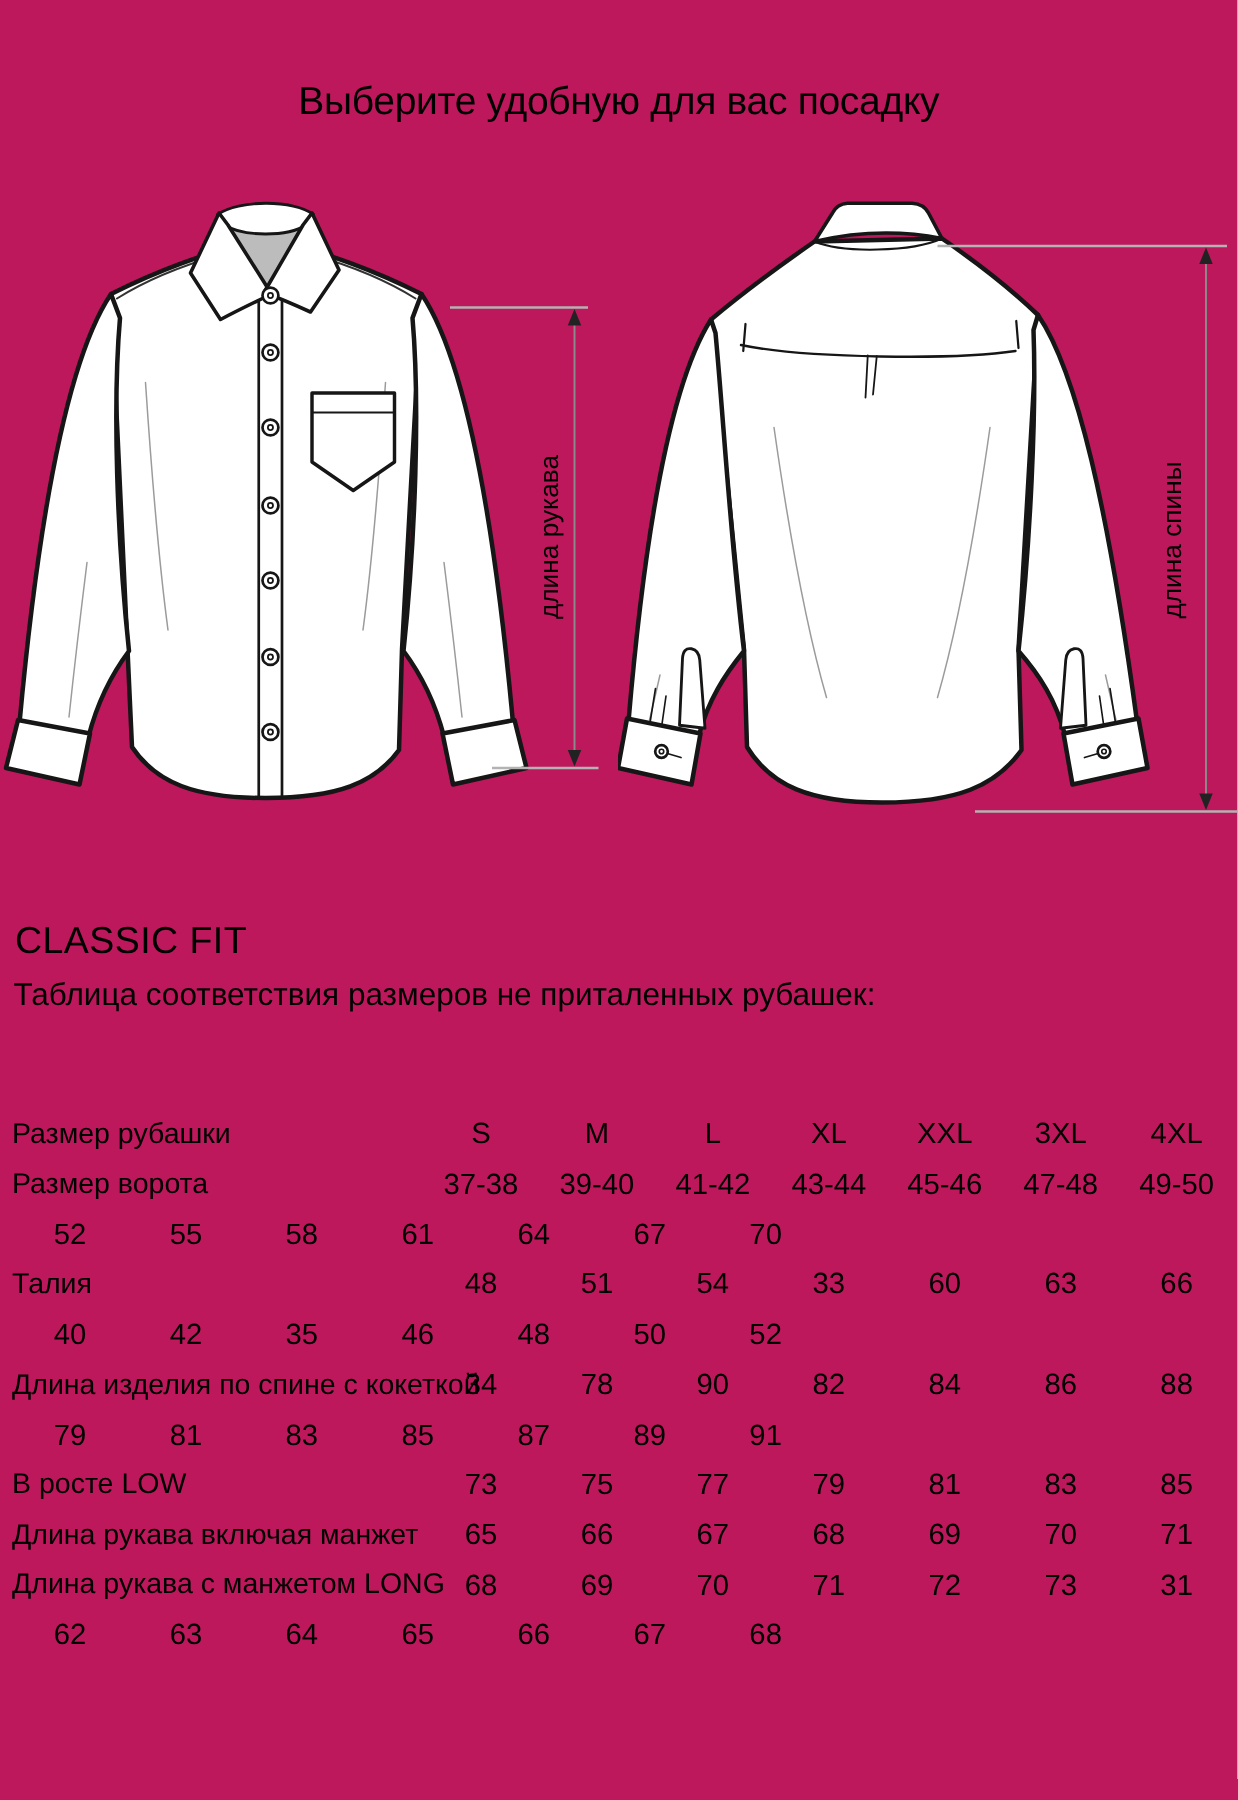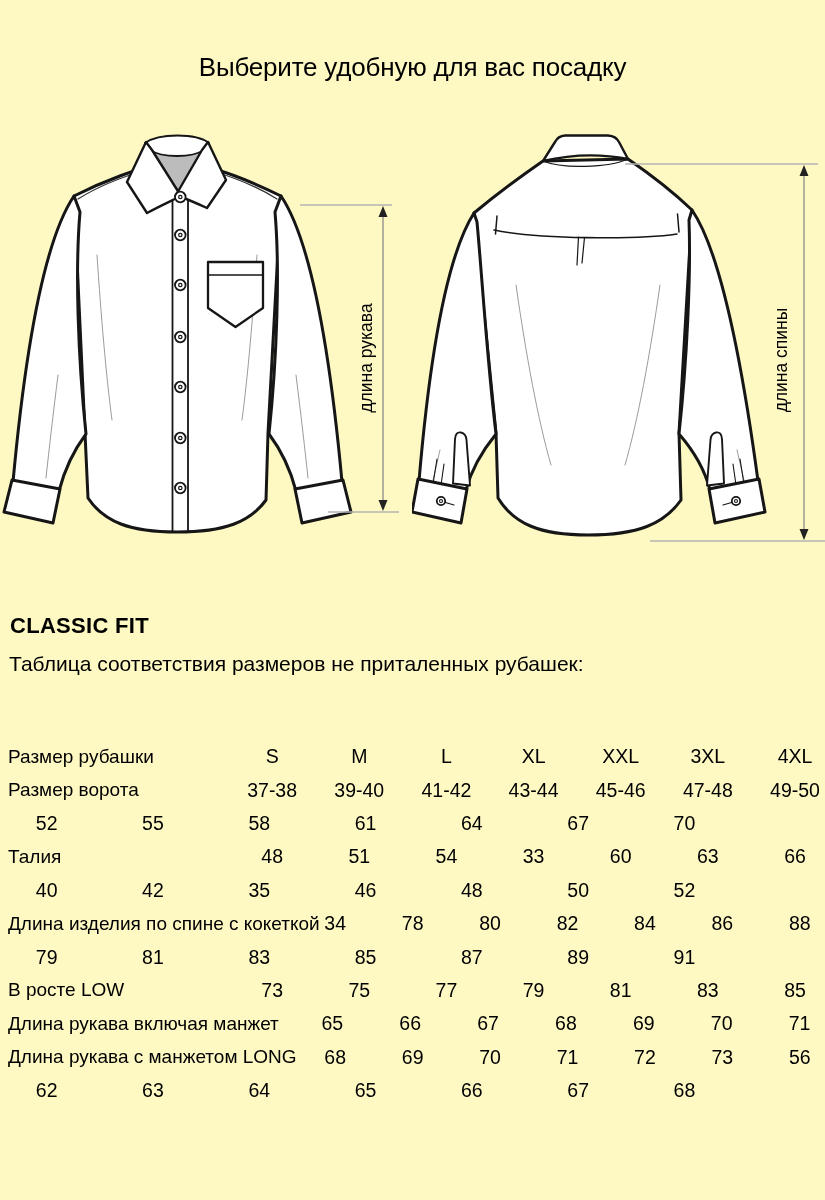--- a/index.html
+++ b/index.html
@@ -1,27 +1,27 @@
 <!DOCTYPE html>
 <html><head>
 <meta charset="utf-8">
 <style>
   html,body{margin:0;padding:0;background:#fff;}
-  .page{position:relative;width:825px;height:1200px;background:#fef9c3;overflow:hidden;
+  .page{position:relative;width:825px;height:1200px;background:#be185d;overflow:hidden;
         font-family:"Liberation Sans",sans-serif;color:#000;}
   .title{position:absolute;top:52px;left:0;width:100%;text-align:center;
          font-size:26px;letter-spacing:-0.2px;}
   .shirt-svg{position:absolute;top:120px;}
   #front-svg{left:0;}
   #back-svg{left:412px;}
-  .heading{position:absolute;left:10px;top:613px;font-size:22px;font-weight:bold;
+  .heading{position:absolute;left:10px;top:613px;font-size:25px;font-weight:normal;
            letter-spacing:0.3px;}
   .subtitle{position:absolute;left:9px;top:652px;font-size:21px;text-align:right;}
   .size-table{position:absolute;left:8px;top:740px;width:816px;}
-  .trow{display:flex;height:33.4px;align-items:center;gap:29px;}
+  .trow{display:flex;height:33.4px;align-items:center;}
   .tlabel{width:274px;font-size:19px;white-space:nowrap;}
   .tcell{width:77.3px;text-align:center;font-size:19.5px;}
   .vlabel{font-family:"Liberation Sans",sans-serif;font-size:17.5px;fill:#000;}
 </style>
 </head>
 <body>
 
 <div class="page">
 
   <div class="title">Выберите удобную для вас посадку</div>
@@ -179,21 +179,21 @@
         <div class="tcell">35</div>
         <div class="tcell">46</div>
         <div class="tcell">48</div>
         <div class="tcell">50</div>
         <div class="tcell">52</div>
       </div>
       <div class="trow">
         <div class="tlabel">Длина изделия по спине с кокеткой</div>
         <div class="tcell">34</div>
         <div class="tcell">78</div>
-        <div class="tcell">80</div>
+        <div class="tcell">90</div>
         <div class="tcell">82</div>
         <div class="tcell">84</div>
         <div class="tcell">86</div>
         <div class="tcell">88</div>
       </div>
       <div class="trow">
         <div class="tcell">79</div>
         <div class="tcell">81</div>
         <div class="tcell">83</div>
         <div class="tcell">85</div>
@@ -222,21 +222,21 @@
         <div class="tcell">71</div>
       </div>
       <div class="trow">
         <div class="tlabel">Длина рукава с манжетом LONG</div>
         <div class="tcell">68</div>
         <div class="tcell">69</div>
         <div class="tcell">70</div>
         <div class="tcell">71</div>
         <div class="tcell">72</div>
         <div class="tcell">73</div>
-        <div class="tcell">56</div>
+        <div class="tcell">31</div>
       </div>
       <div class="trow">
         <div class="tcell">62</div>
         <div class="tcell">63</div>
         <div class="tcell">64</div>
         <div class="tcell">65</div>
         <div class="tcell">66</div>
         <div class="tcell">67</div>
         <div class="tcell">68</div>
       </div>

